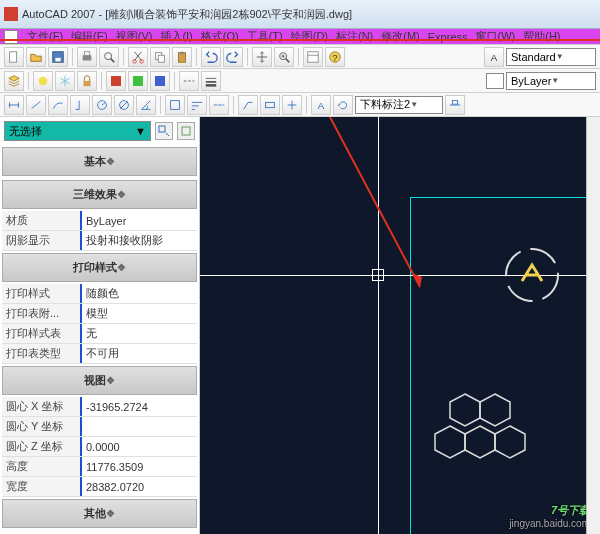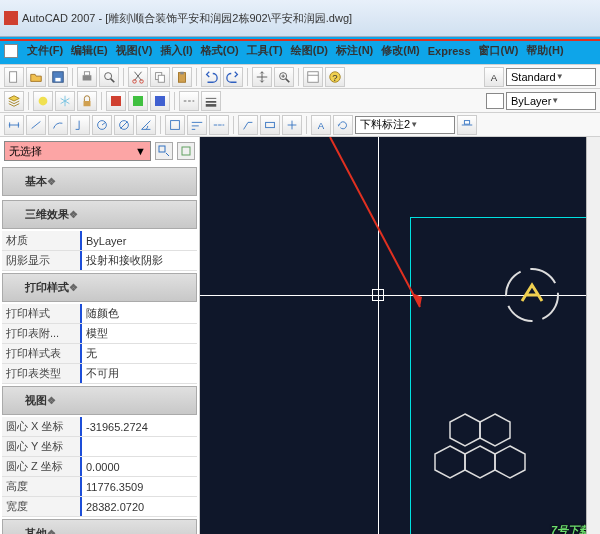--- a/index.html
+++ b/index.html
@@ -1,43 +1,43 @@
 <!DOCTYPE html>
 <html><head>
 <meta charset="utf-8">
 <style>
 * { margin: 0; padding: 0; box-sizing: border-box; font-family: "Microsoft YaHei", SimSun, sans-serif; font-size: 11px; }
 body { width: 600px; height: 534px; background: #f0f0f0; overflow: hidden; position: relative; }
 
-.titlebar { height: 37px; background: linear-gradient(#e8f0fa, #d0e0f0); display: flex; align-items: center; padding: 0 4px; border-bottom: 1px solid #a0b0c0; }
+.titlebar { height: 29px; background: linear-gradient(#e8f0fa, #d0e0f0); display: flex; align-items: center; padding: 0 4px; border-bottom: 1px solid #a0b0c0; }
 .titlebar .app-icon { width: 14px; height: 14px; background: #d04030; margin-right: 4px; }
 .titlebar .title { color: #333; }
 
-.menubar { height: 28px; background: #0ea5e9; display: flex; align-items: center; padding: 0 4px; border-bottom: 1px solid #d0d0d0; gap: 2px; font-weight: bold; }
+.menubar { height: 16px; background: #d946ef; display: flex; align-items: center; padding: 0 4px; border-bottom: 1px solid #d0d0d0; gap: 2px; }
 .menubar .mi { padding: 0 3px; color: #333; cursor: pointer; }
 .menubar .doc-icon { width: 14px; height: 14px; background: #fff; border: 1px solid #888; margin-right: 4px; }
 
 .toolbar1, .toolbar2, .toolbar3 { height: 24px; background: #f8f8f8; border-bottom: 1px solid #d0d0d0; display: flex; align-items: center; padding: 0 4px; gap: 2px; }
 .tbtn { width: 20px; height: 20px; border: 1px solid #ccc; background: linear-gradient(#fff,#e8e8e8); display: flex; align-items: center; justify-content: center; cursor: pointer; }
 .tbtn svg { width: 14px; height: 14px; }
 .sep { width: 1px; height: 18px; background: #ccc; margin: 0 2px; }
 .combo { height: 18px; border: 1px solid #888; background: #fff; padding: 0 4px; display: flex; align-items: center; }
 .combo .arrow { font-size: 8px; color: #555; }
 
 .toolbar1 .right-group { margin-left: auto; display: flex; align-items: center; gap: 2px; }
 .swatch { width: 18px; height: 16px; border: 1px solid #888; background: #fff; }
 
 .main { display: flex; height: calc(534px - 20px - 20px - 24px - 24px - 24px); }
 
 .sidebar { width: 200px; background: #fff; border-right: 1px solid #ccc; display: flex; flex-direction: column; }
 .sel-row { display: flex; align-items: center; padding: 4px; gap: 4px; }
-.sel-combo { flex: 1; height: 20px; border: 1px solid #888; background: #fca5a5; padding: 0 4px; display: flex; align-items: center; justify-content: space-between; }
+.sel-combo { flex: 1; height: 20px; border: 1px solid #888; background: #14b8a6; padding: 0 4px; display: flex; align-items: center; justify-content: space-between; }
 .mini-btn { width: 18px; height: 18px; border: 1px solid #aaa; background: #f0f0f0; display: flex; align-items: center; justify-content: center; cursor: pointer; }
 
-.panel-hdr { height: 29px; background: linear-gradient(#e0e0e0,#c8c8c8); border: 1px solid #aaa; display: flex; align-items: center; justify-content: flex-start; padding: 0 22px; font-weight: bold; color: #333; margin: 2px; }
+.panel-hdr { height: 29px; background: linear-gradient(#e0e0e0,#c8c8c8); border: 1px solid #aaa; display: flex; align-items: center; justify-content: center; padding: 0 2px; font-weight: bold; color: #333; margin: 2px; }
 .panel-hdr .chev { font-size: 10px; color: #666; }
 
 .prop-grid { margin: 0 2px; }
 .prop-row { display: flex; height: 20px; border-bottom: 1px solid #e0e0e0; }
 .prop-label { width: 80px; background: #f4f4f4; border-right: 2px solid #1d4ed8; padding: 0 4px; display: flex; align-items: center; color: #444; }
 .prop-value { flex: 1; padding: 0 4px; display: flex; align-items: center; color: #333; background: #fff; }
 
 .canvas-wrap { flex: 1; position: relative; background: #0f172a; overflow: hidden; }
 .cross-h { position: absolute; left: 0; right: 0; height: 1px; background: #fff; top: 158px; }
 .cross-v { position: absolute; top: 0; bottom: 0; width: 1px; background: #fff; left: 178px; }
@@ -325,21 +325,21 @@
       <svg viewBox="0 0 16 16">
         <text x="8" y="12" text-anchor="middle" font-size="10" fill="#3070c0">A</text>
       </svg>
     </div>
   <div class="tbtn">
       <svg viewBox="0 0 16 16">
         <path d="M4 8a4 4 0 1 1 1 3" fill="none" stroke="#3070c0"></path>
         <path d="M4 8l-2-1 1 3" fill="#3070c0"></path>
       </svg>
     </div>
-  <div class="combo" style="width:100px">
+  <div class="combo" style="width:88px">
     <span>下料标注2</span>
     <span class="arrow">▼</span>
   </div>
   <div class="tbtn">
       <svg viewBox="0 0 16 16">
         <line x1="2" y1="8" x2="14" y2="8" stroke="#3070c0"></line>
         <rect x="5" y="3" width="6" height="4" fill="#fff" stroke="#3070c0"></rect>
       </svg>
     </div>
 </div>

